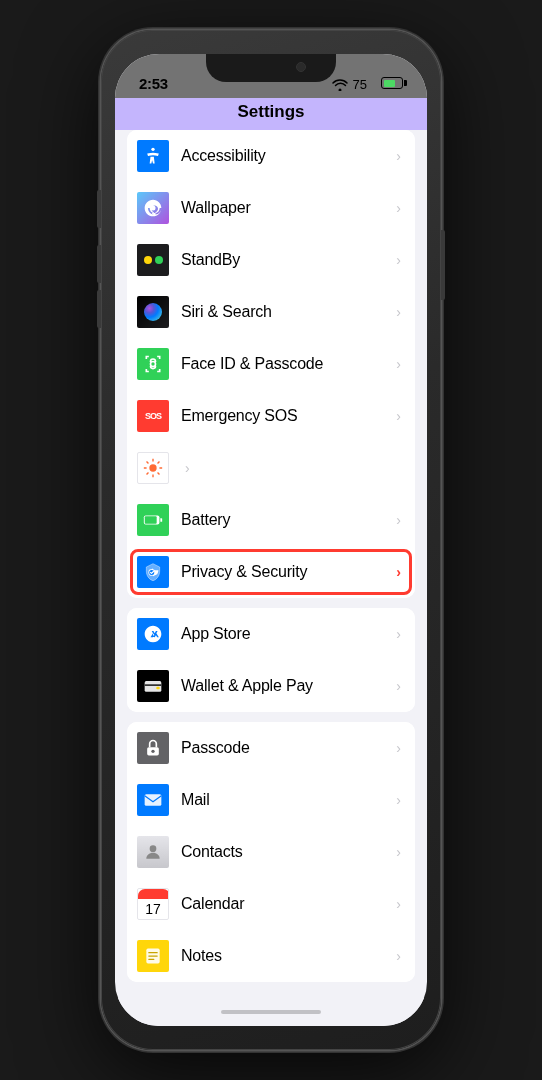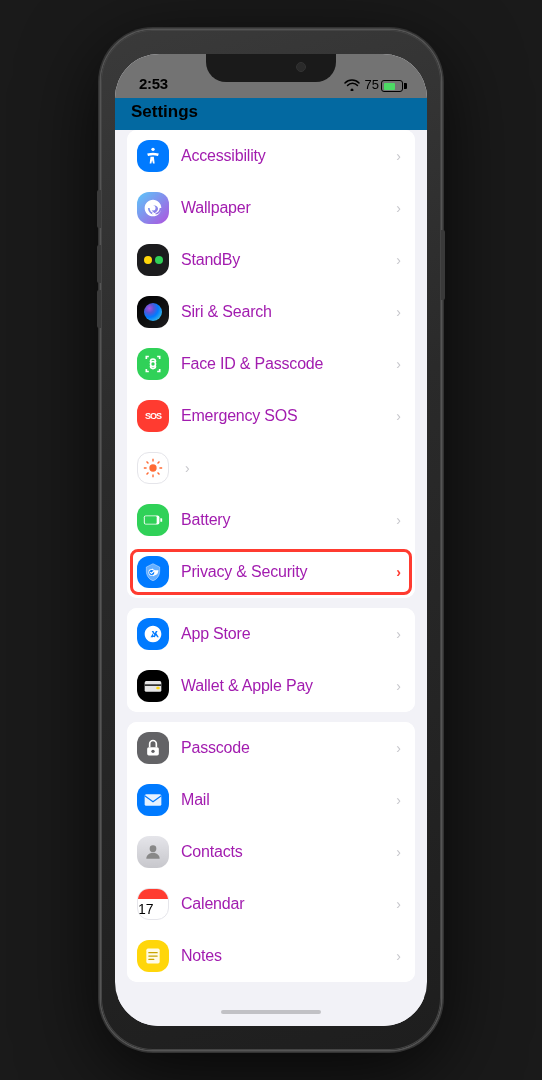--- a/index.html
+++ b/index.html
@@ -115,22 +115,22 @@
     }
 
     .wifi-icon {
       display: inline-block;
       width: 16px;
       height: 12px;
     }
 
     .battery-status {
       display: flex;
-      align-items: flex-end;
-      gap: 2px;
+      align-items: flex-start;
+      gap: 14px;
     }
 
     .battery-pct {
       font-size: 13px;
       font-weight: 500;
       color: #000;
     }
 
     .battery-icon-small {
       width: 22px;
@@ -158,22 +158,22 @@
     .battery-fill {
       width: 70%;
       height: 100%;
       background: #4cd964;
       border-radius: 1px;
     }
 
     
     .page-header {
       padding: 4px 16px 8px;
-      background: #0369a1;
-      text-align: left;
+      background: #c4b5fd;
+      text-align: center;
       flex-shrink: 0;
     }
 
     .page-title {
       font-size: 17px;
       font-weight: 600;
       color: #000;
     }
 
     
@@ -217,34 +217,34 @@
       bottom: 0;
       left: 52px;
       right: 0;
       height: 0.5px;
       background: #e5e5ea;
     }
 
     .item-icon {
       width: 32px;
       height: 32px;
-      border-radius: 12px;
+      border-radius: 2px;
       margin-right: 12px;
       flex-shrink: 0;
       display: flex;
       align-items: center;
       justify-content: center;
       font-size: 17px;
       color: #fff;
     }
 
     .item-label {
       flex: 1;
       font-size: 16px;
-      color: #a21caf;
+      color: #000000;
       letter-spacing: -0.2px;
     }
 
     .item-chevron {
       color: #c7c7cc;
       font-size: 14px;
       font-weight: 500;
       margin-left: 4px;
     }
 
@@ -306,21 +306,21 @@
       display: flex;
       align-items: center;
       justify-content: center;
     }
 
     .calendar-icon {
       background: #fff;
       border: 1px solid #e5e5ea;
       display: flex;
       flex-direction: column;
-      align-items: flex-start;
+      align-items: center;
       justify-content: flex-end;
       padding-bottom: 3px;
       overflow: hidden;
       position: relative;
     }
 
     .calendar-day {
       font-size: 14px;
       color: #000;
       font-weight: 500;

